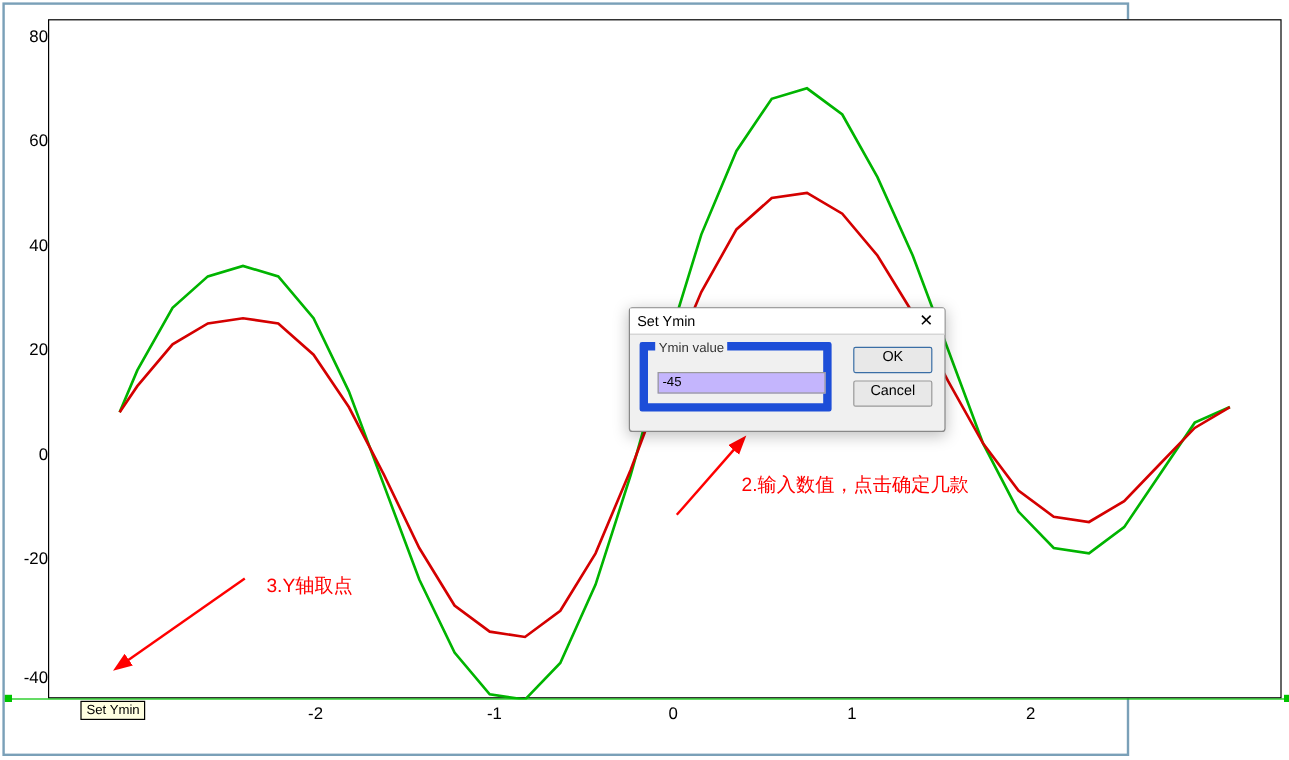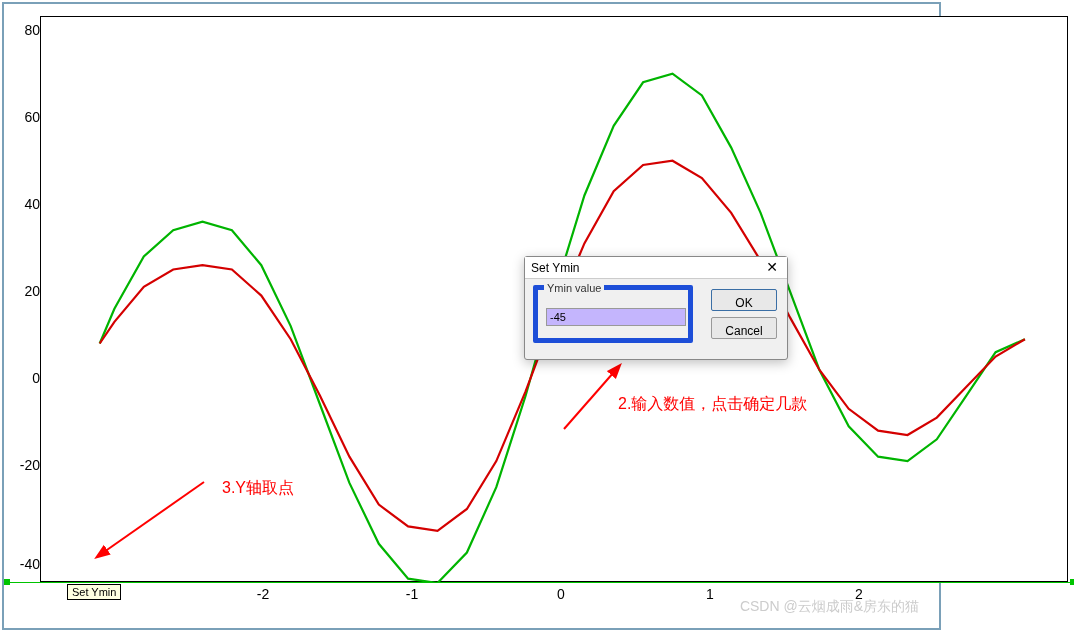--- a/index.html
+++ b/index.html
@@ -40,34 +40,34 @@
     font-size:12px; color:#000; background:#fff; border-bottom:1px solid #ccc;
     display:flex; justify-content:space-between; align-items:center;
   }
   .dialog .close {
     width:30px; height:22px; text-align:center; line-height:20px; cursor:default;
     font-size:14px;
   }
   .dialog .body { position:relative; height:calc(100% - 22px); }
   .fieldset {
     position:absolute; left:8px; top:6px; width:160px; height:58px;
-    border:5px solid #1d4ed8; border-radius:2px;
+    border:7px solid #1d4ed8; border-radius:2px;
   }
   .fieldset .legend {
     position:absolute; top:-8px; left:6px; background:#f0f0f0; padding:0 3px;
     font-size:11px; color:#333;
   }
   .fieldset input {
     position:absolute; left:8px; top:18px; width:140px; height:18px;
     font-size:11px; padding:1px 3px; border:1px solid #999; background:#c4b5fd;
   }
   .btn {
     position:absolute; right:10px; width:66px; height:22px;
     font-size:12px; background:#e8e8e8; border:1px solid #999; border-radius:2px;
-    display:flex; align-items:flex-end; justify-content:center;
+    display:flex; align-items:flex-start; justify-content:center;
   }
   .btn.ok { top:10px; border:1px solid #3a6ea5; }
   .btn.cancel { top:38px; }
   .anno {
     position:absolute; color:#f00; font-size:16px;
   }
   svg.curves { position:absolute; left:0; top:0; }
   svg.arrows { position:absolute; left:0; top:0; pointer-events:none; }
 </style>
 </head>
@@ -129,14 +129,13 @@
       </div>
       <div class="btn ok">
           <span>OK</span>
         </div>
       <div class="btn cancel">
           <span>Cancel</span>
         </div>
     </div>
   </div>
 
-  <div class="watermark">CSDN @云烟成雨&amp;房东的猫</div>
 </div>
 
 </body></html>

